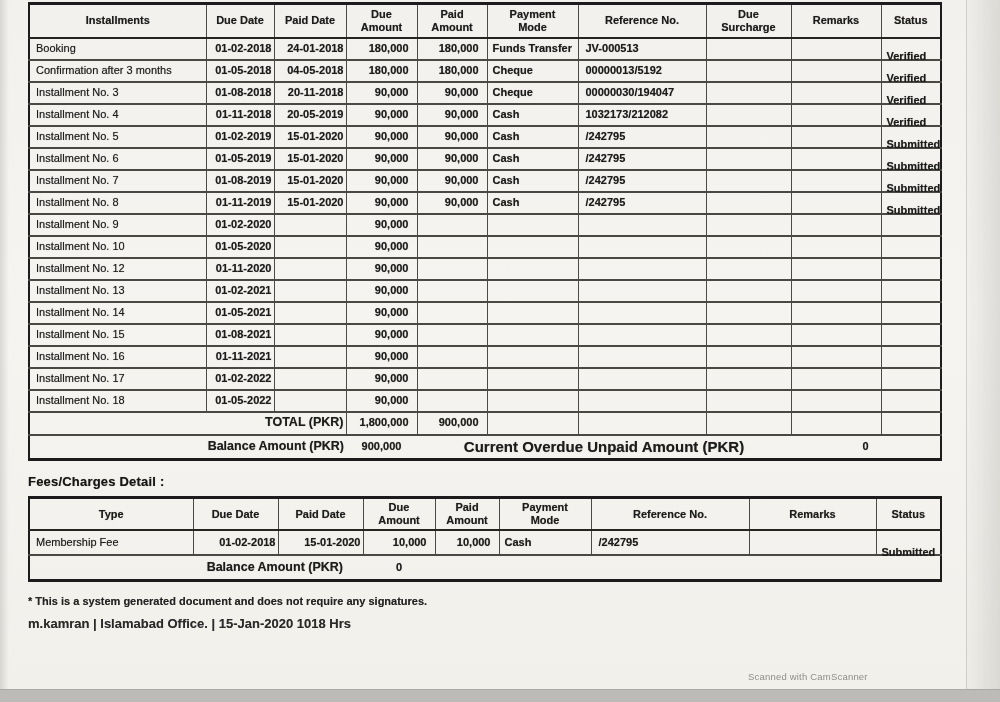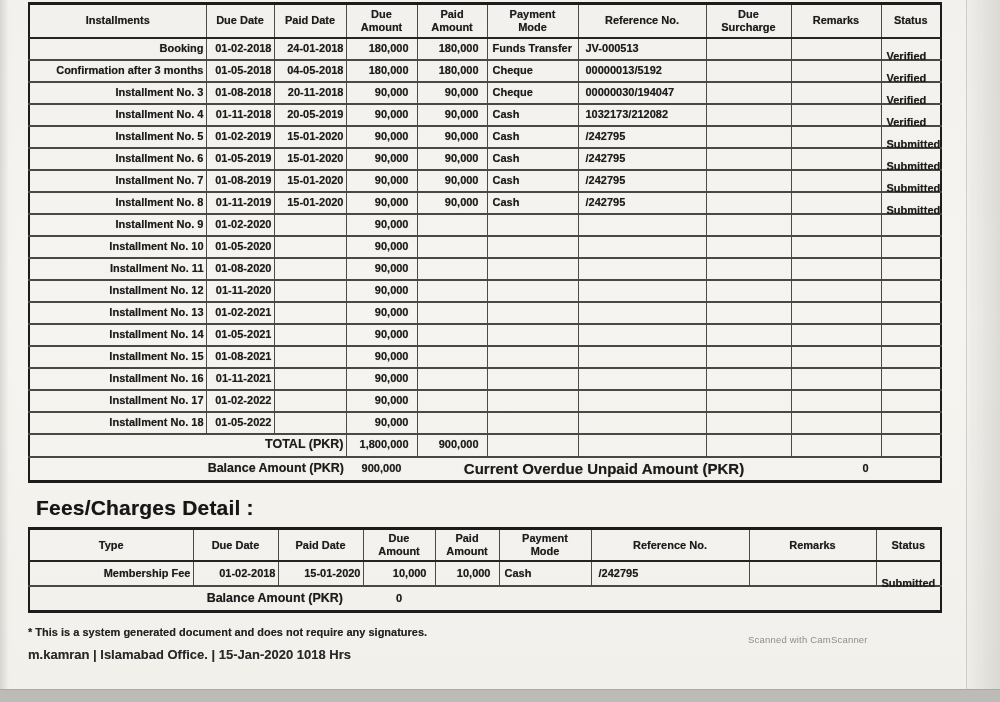--- a/index.html
+++ b/index.html
@@ -39,47 +39,47 @@
     border-bottom:2px solid #262422;
     font-weight:700; text-align:center; vertical-align:middle;
     white-space:pre-line; line-height:1.2; padding:2px 1px; font-size:11px;
   }
   .tbl.main thead tr { height:34px; }
   .tbl.main tbody.data tr { height:22px; }
   .tbl.fees thead tr { height:32px; }
   .tbl.fees tbody.data tr { height:25px; }
 
   
-  td.c-name  { text-align:right;  padding-left:6px;  font-weight:700; }
+  td.c-name  { text-align:left;  padding-left:6px;  font-weight:400; }
   td.c-date  { text-align:right; font-weight:600; }
   td.c-amt   { text-align:right; padding-right:8px; font-weight:600; }
   td.c-mode  { text-align:left;  padding-left:5px;  font-weight:600; }
   td.c-ref   { text-align:left;  padding-left:7px;  font-weight:600; }
   td.c-sur, td.c-rem { text-align:left; }
   td.c-status{ text-align:left;  padding-left:5px;  vertical-align:bottom; font-weight:600; }
   td.c-status .status-txt { position:relative; top:4px; display:inline-block; }
 
   
   tr.total-row { height:23px;margin-top:28px; }
   tr.balance-row { height:25px;margin-top:16px; }
   .lbl-right { text-align:right; padding-right:6px; font-weight:700; font-size:12.5px; }
   .b { font-weight:700; }
   .ctr { text-align:center; }
   tr.no-inner td { border-right:none; }
   tr.balance-row td { border-bottom:none; }
 
-  .fees-title { font-size:21px; font-weight:700; letter-spacing:0.2px;
-    margin:13px 0 7px 8px; color:#161616; text-shadow:0 0 0.7px rgba(35,33,30,0.6); }
+  .fees-title { font-size:13px; font-weight:700; letter-spacing:0.2px;
+    margin:13px 0 7px 0; color:#161616; text-shadow:0 0 0.7px rgba(35,33,30,0.6); }
 
   .foot-note { margin-top:13px; font-size:11px; font-weight:700; color:#242424;
     text-shadow:0 0 0.6px rgba(35,33,30,0.5); }
   .foot-meta { margin-top:9px; font-size:13px; font-weight:700; color:#2a2a2a;
     text-shadow:0 0 0.6px rgba(35,33,30,0.45); }
 
-  .watermark { position:absolute; left:748px; top:634px; font-size:9.5px;
+  .watermark { position:absolute; left:748px; top:671px; font-size:9.5px;
     color:#8f8e88; letter-spacing:0.2px; }
 </style>
 </head>
 <body>
 
 <div class="screen">
   <div class="content">
 
     <table class="tbl main">
       <colgroup>
@@ -227,32 +227,20 @@
             <td class="c-date"></td>
             <td class="c-amt">90,000</td>
             <td class="c-amt"></td>
             <td class="c-mode"></td>
             <td class="c-ref"></td>
             <td class="c-sur"></td>
             <td class="c-rem"></td>
             <td class="c-status"></td>
           </tr>
           <tr>
-            <td class="c-name">Installment No. 11</td>
-            <td class="c-date">01-08-2020</td>
-            <td class="c-date"></td>
-            <td class="c-amt">90,000</td>
-            <td class="c-amt"></td>
-            <td class="c-mode"></td>
-            <td class="c-ref"></td>
-            <td class="c-sur"></td>
-            <td class="c-rem"></td>
-            <td class="c-status"></td>
-          </tr>
-          <tr>
             <td class="c-name">Installment No. 12</td>
             <td class="c-date">01-11-2020</td>
             <td class="c-date"></td>
             <td class="c-amt">90,000</td>
             <td class="c-amt"></td>
             <td class="c-mode"></td>
             <td class="c-ref"></td>
             <td class="c-sur"></td>
             <td class="c-rem"></td>
             <td class="c-status"></td>

